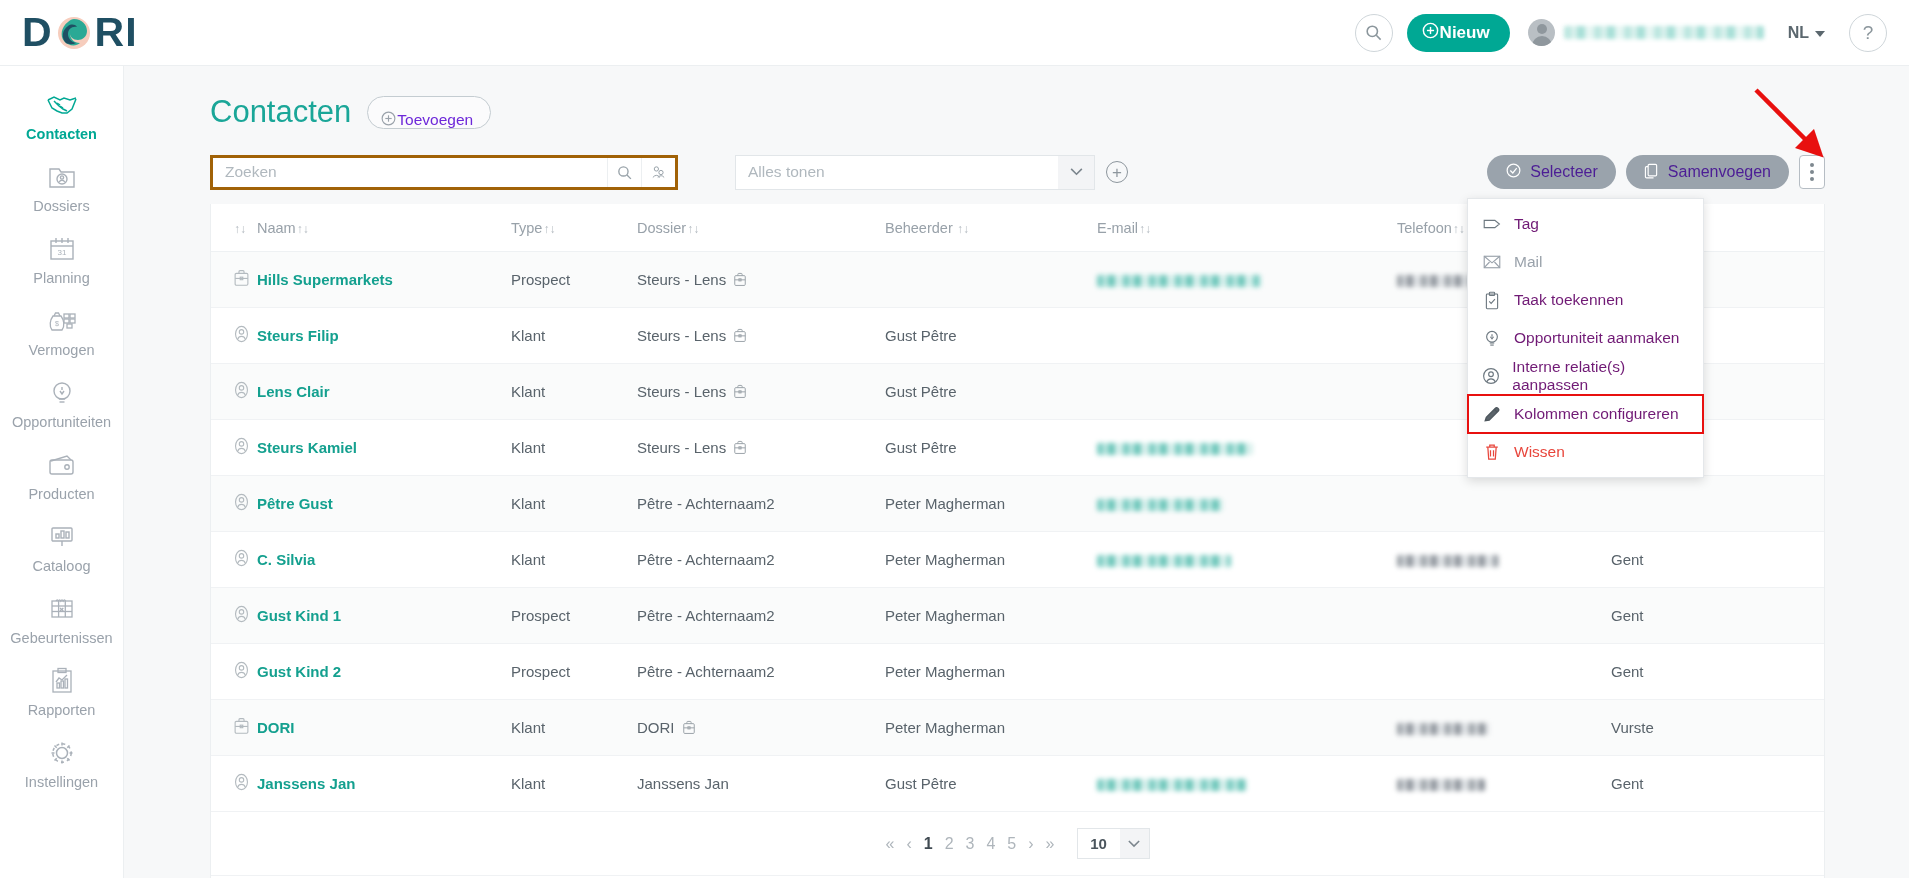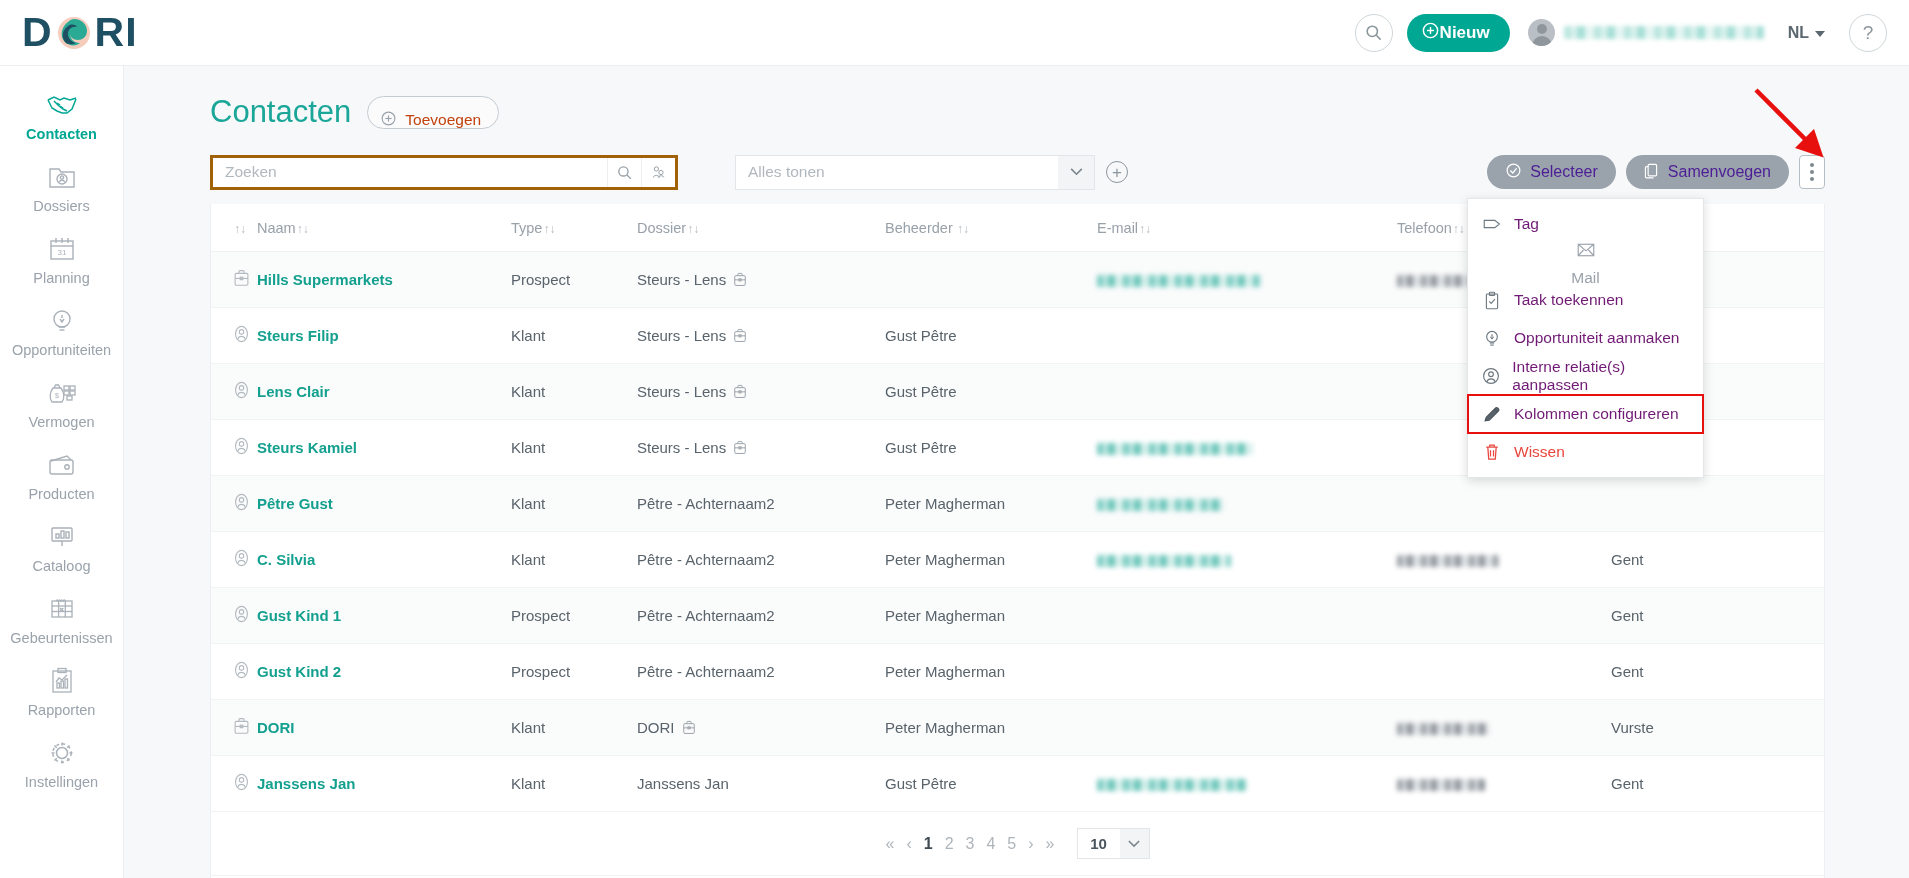--- a/index.html
+++ b/index.html
@@ -74,22 +74,22 @@
   }
   .nav-item.active { color: #00a894; font-weight: bold; }
   .nav-icon { width: 34px; height: 32px; display: flex; align-items: center; justify-content: center; }
 
   
   .main { position: absolute; top: 66px; left: 124px; width: 1785px; height: 812px; }
   .page-head { display: flex; align-items: center; gap: 16px; padding: 28px 0 0 86px; }
   .page-title { font-size: 31px; color: #1aa698; font-weight: normal; }
   .btn-outline-pill {
     border: 1px solid #c4ccd1; border-radius: 20px; height: 33px;
-    display: flex; align-items: center; gap: 8px; padding: 16px 17px 0 12px;
-    color: #c2410c; font-size: 15.5px; background: #fbfbfc; cursor: pointer;
+    display: flex; align-items: center; gap: 0; padding: 16px 17px 0 12px;
+    color: #6d28d9; font-size: 15.5px; background: #fbfbfc; cursor: pointer;
   }
 
   
   .toolbar {
     display: flex; align-items: center; padding: 22px 0 0 86px;
     position: relative; height: 62px;
   }
   .search-box {
     width: 468px; height: 35px; background: #fff; border: 3px solid #a16207;
     display: flex; align-items: center;
@@ -138,21 +138,21 @@
   
   .dropdown {
     position: absolute; top: 198px; left: 1467px; width: 237px;
     background: #fff; border: 1px solid #e4e7ea;
     box-shadow: 0 3px 10px rgba(0,0,0,.14); z-index: 60; padding: 6px 0;
   }
   .menu-item {
     display: flex; align-items: center; gap: 12px; height: 38px;
     padding: 0 14px; font-size: 15.5px; color: #701a75; cursor: pointer;
   }
-  .menu-item.disabled { color: #9aa2ab; flex-direction: column; }
+  .menu-item.disabled { color: #9aa2ab; }
   .menu-item.danger { color: #e8463c; }
   .menu-item.highlight { outline: 2px solid #e8100f; outline-offset: -1px; }
   .menu-icon { width: 20px; display: flex; align-items: center; justify-content: center; }
 
   
   .annot { position: absolute; top: 84px; left: 1750px; z-index: 55; pointer-events: none; }
 
   
   .card {
     margin: 12px 84px 0 86px; background: #fff; border: 1px solid #eceff1;
@@ -301,45 +301,45 @@
           <line x1="14" y1="2" x2="14" y2="7"></line>
           <line x1="20" y1="2" x2="20" y2="7"></line>
         <text x="14" y="19" font-size="8" fill="#aab1b9" stroke="none" text-anchor="middle" font-family="Liberation Sans">31</text>
       </svg>
     </span>
     <span>Planning</span>
   </div>
 
   <div class="nav-item">
     <span class="nav-icon">
-      <svg width="26" height="28" viewBox="0 0 26 28" fill="none" stroke="#aab1b9" stroke-width="1.4">
-        <circle cx="13" cy="12" r="8"></circle>
-        <path d="M10 20 h6"></path>
-          <path d="M10.5 23 h5"></path>
-        <path d="M11 12 l2 3 l2 -3"></path>
-          <path d="M13 8 v3"></path>
-      </svg>
-    </span>
-    <span>Opportuniteiten</span>
-  </div>
-
-  <div class="nav-item">
-    <span class="nav-icon">
       <svg width="30" height="26" viewBox="0 0 30 26" fill="none" stroke="#aab1b9" stroke-width="1.3">
         <path d="M6 8 C3 12 2 18 5 22 h10 c3 -4 2 -10 -1 -14 z"></path>
         <path d="M7 8 l1.5 -3 h3 L13 8"></path>
         <text x="10" y="18" font-size="7" fill="#aab1b9" stroke="none" text-anchor="middle" font-family="Liberation Sans">$</text>
         <rect x="17" y="6" width="5" height="4"></rect>
           <rect x="23" y="6" width="5" height="4"></rect>
         <rect x="17" y="11" width="5" height="4"></rect>
           <rect x="23" y="11" width="5" height="4"></rect>
         <rect x="20" y="16" width="5" height="4"></rect>
       </svg>
     </span>
     <span>Vermogen</span>
+  </div>
+
+  <div class="nav-item">
+    <span class="nav-icon">
+      <svg width="26" height="28" viewBox="0 0 26 28" fill="none" stroke="#aab1b9" stroke-width="1.4">
+        <circle cx="13" cy="12" r="8"></circle>
+        <path d="M10 20 h6"></path>
+          <path d="M10.5 23 h5"></path>
+        <path d="M11 12 l2 3 l2 -3"></path>
+          <path d="M13 8 v3"></path>
+      </svg>
+    </span>
+    <span>Opportuniteiten</span>
   </div>
 
   <div class="nav-item">
     <span class="nav-icon">
       <svg width="30" height="24" viewBox="0 0 30 24" fill="none" stroke="#aab1b9" stroke-width="1.4">
         <path d="M4 8 L20 3 L24 7"></path>
         <rect x="3" y="7" width="23" height="14" rx="2"></rect>
         <circle cx="20" cy="14" r="2.2"></circle>
       </svg>
     </span>

